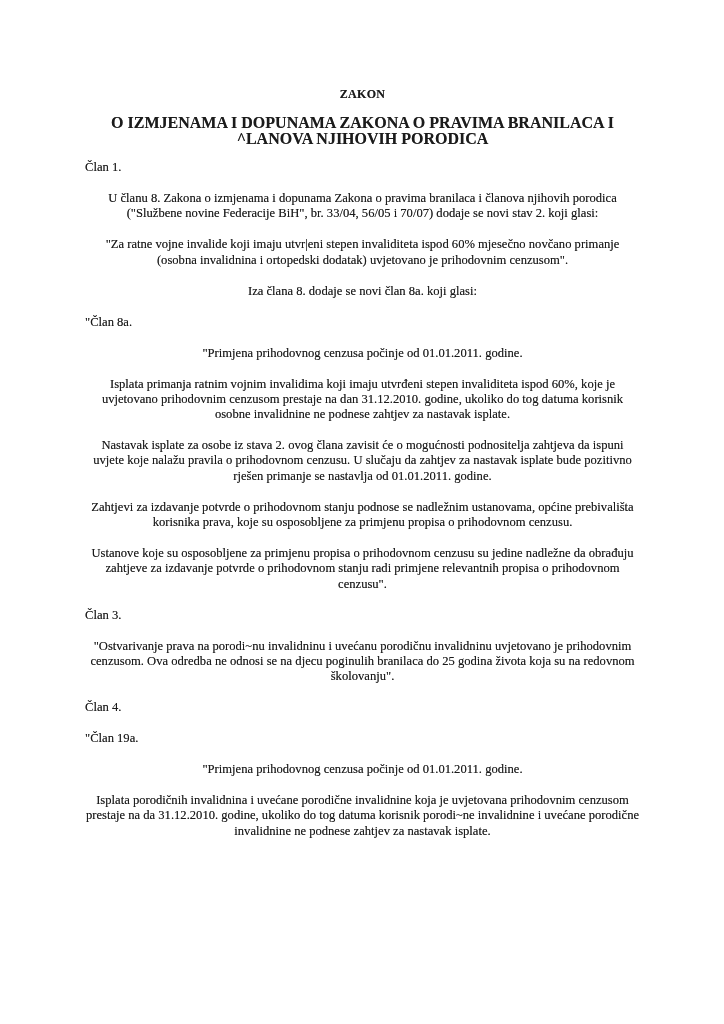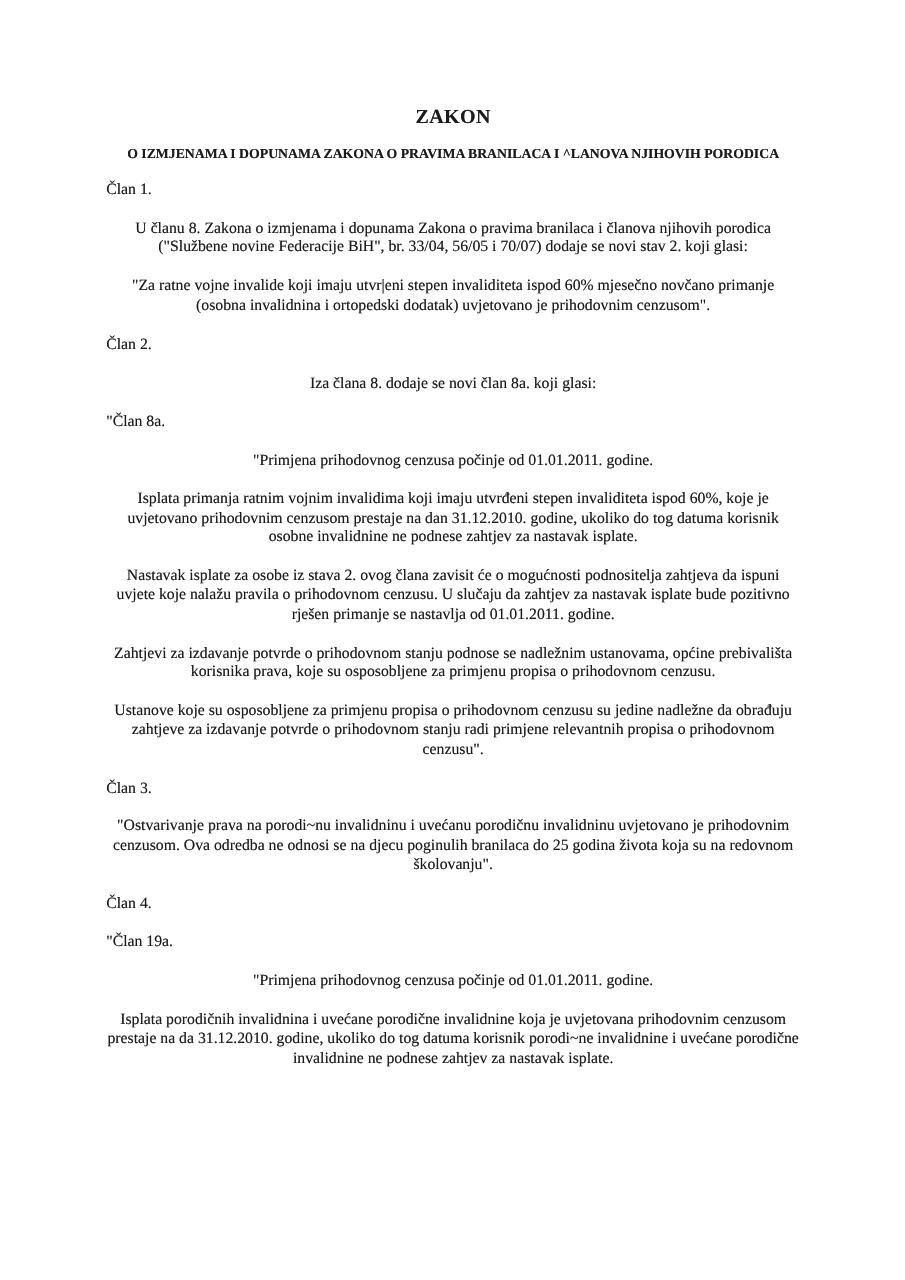--- a/index.html
+++ b/index.html
@@ -18,29 +18,29 @@
     width: 724px;
     height: 1024px;
     padding: 85px 84px 0 85px;
     background: #ffffff;
     color: #1b1b1b;
     font-size: 12.6px;
     line-height: 15.3px;
     text-shadow: 0 0 0.45px rgba(20,20,20,0.55);
   }
   .doc-title {
-    font-size: 16px;
+    font-size: 12px;
     line-height: 18px;
     font-weight: bold;
     text-align: center;
     margin: 0 0 12px 0;
     letter-spacing: 0.3px;
   }
   .doc-subtitle {
-    font-size: 11px;
+    font-size: 16px;
     line-height: 16px;
     font-weight: bold;
     text-align: center;
     margin: 0 0 13px 0;
   }
   .article-heading {
     text-align: left;
     margin: 0 0 15.7px 0;
   }
   .paragraph {
@@ -56,21 +56,20 @@
   <h1 class="doc-title">ZAKON</h1>
 
   <h2 class="doc-subtitle">O IZMJENAMA I DOPUNAMA ZAKONA O PRAVIMA BRANILACA I ^LANOVA NJIHOVIH PORODICA</h2>
 
   <div class="article-heading">Član 1.</div>
 
   <p class="paragraph">U članu 8. Zakona o izmjenama i dopunama Zakona o pravima branilaca i članova njihovih porodica ("Službene novine Federacije BiH", br. 33/04, 56/05 i 70/07) dodaje se novi stav 2. koji glasi:</p>
 
   <p class="paragraph">"Za ratne vojne invalide koji imaju utvr|eni stepen invaliditeta ispod 60% mjesečno novčano primanje (osobna invalidnina i ortopedski dodatak) uvjetovano je prihodovnim cenzusom".</p>
 
-  <div class="article-heading">Član 2.</div>
 
   <p class="paragraph">Iza člana 8. dodaje se novi član 8a. koji glasi:</p>
 
   <div class="article-heading">"Član 8a.</div>
 
   <p class="paragraph">"Primjena prihodovnog cenzusa počinje od 01.01.2011. godine.</p>
 
   <p class="paragraph">Isplata primanja ratnim vojnim invalidima koji imaju utvrđeni stepen invaliditeta ispod 60%, koje je uvjetovano prihodovnim cenzusom prestaje na dan 31.12.2010. godine, ukoliko do tog datuma korisnik osobne invalidnine ne podnese zahtjev za nastavak isplate.</p>
 
   <p class="paragraph">Nastavak isplate za osobe iz stava 2. ovog člana zavisit će o mogućnosti podnositelja zahtjeva da ispuni uvjete koje nalažu pravila o prihodovnom cenzusu. U slučaju da zahtjev za nastavak isplate bude pozitivno rješen primanje se nastavlja od 01.01.2011. godine.</p>

